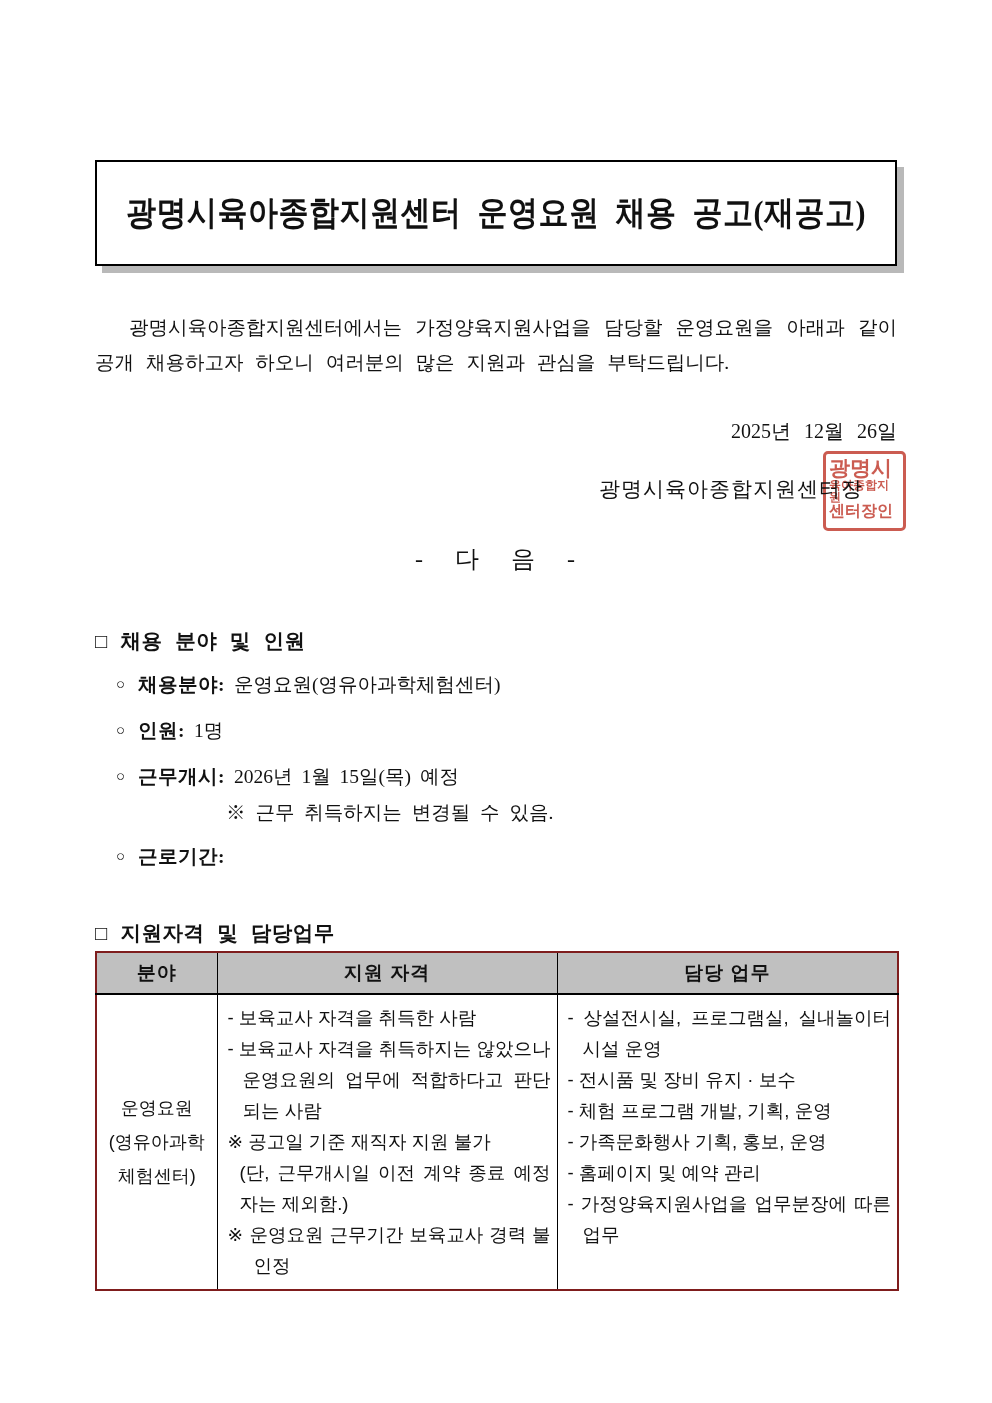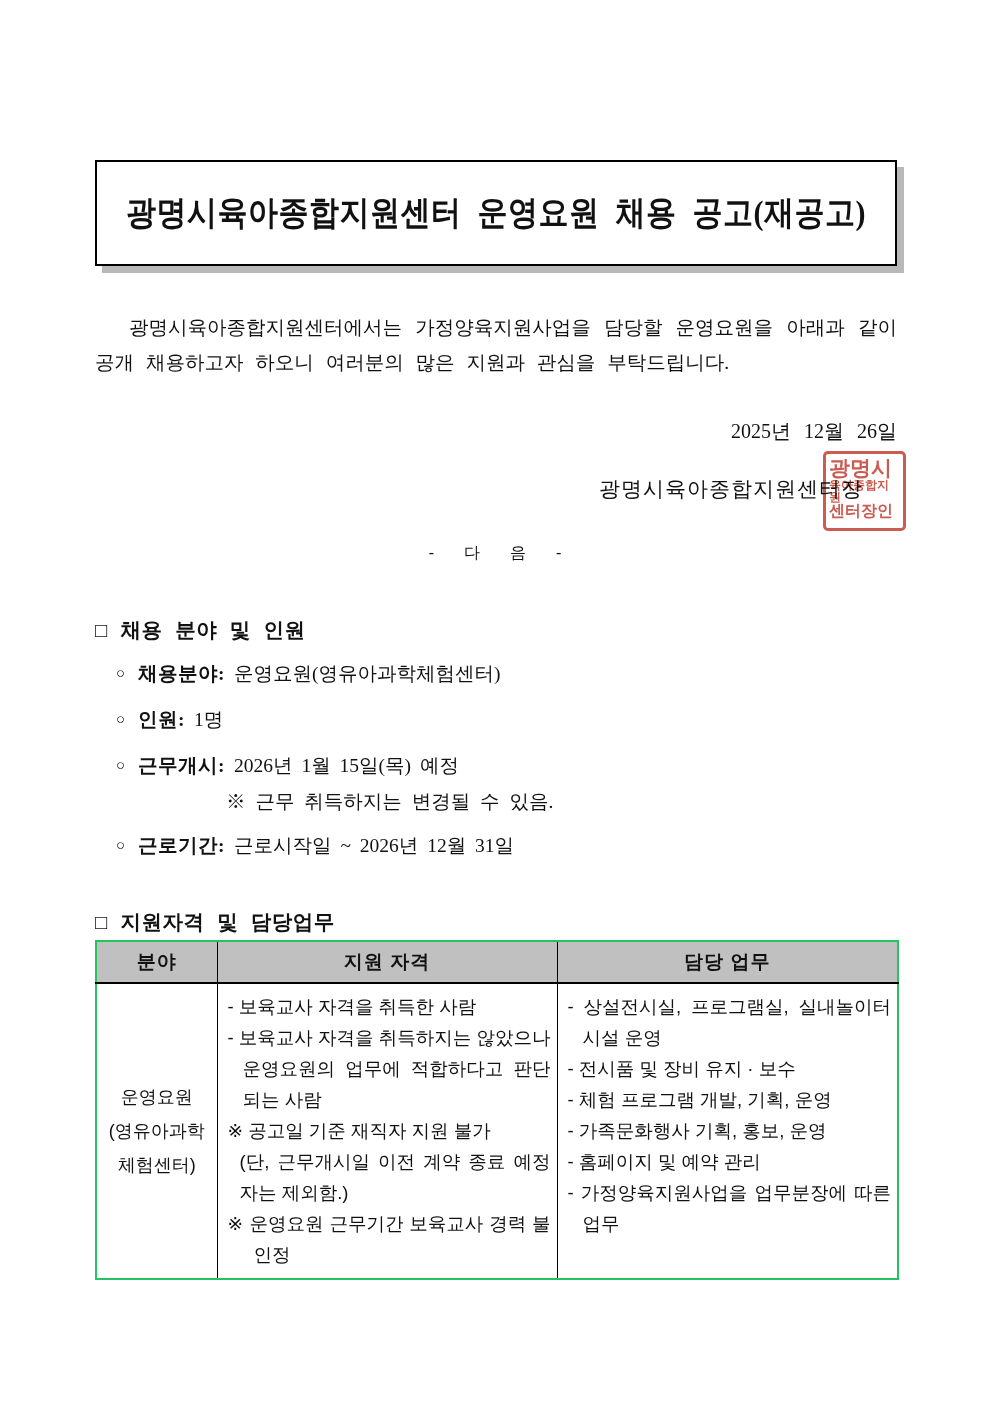--- a/index.html
+++ b/index.html
@@ -41,41 +41,41 @@
     display: flex; flex-direction: column; justify-content: flex-start;
     padding: 4px 3px; color: #c4463a; font-weight: bold; opacity: 0.88;
     z-index: 1; background: rgba(255,255,255,0);
   }
   .stamp-row { display: flex; justify-content: space-between; line-height: 1; }
   .stamp-row.r0 { font-size: 21px; }
   .stamp-row.r1 { font-size: 12px; }
   .stamp-row.r2 { font-size: 16px; }
 
   
-  .daum { margin-top: 36px; text-align: center; font-size: 16px; word-spacing: 22px; letter-spacing: 2px; }
+  .daum { margin-top: 36px; text-align: center; font-size: 24px; word-spacing: 22px; letter-spacing: 2px; }
 
   
   .sec-heading {
     margin-top: 52px; font-size: 20.5px; font-weight: bold;
     word-spacing: 7px; letter-spacing: 0.5px;
   }
   .sec-heading.second { margin-top: 46px; }
 
   
   .item { margin-top: 15px; font-size: 19.5px; line-height: 29px; display: flex; align-items: baseline; }
   .item .bullet { margin-left: 21px; margin-right: 13px; font-size: 15px; position: relative; top: -2px; }
   .item .lbl { font-weight: bold; margin-right: 9px; letter-spacing: 0.5px; }
   .item .val { word-spacing: 4px; }
   .note-line { margin-top: 5px; margin-left: 131px; font-size: 19.5px; line-height: 29px; word-spacing: 5px; }
 
   
   table.qual-table {
     margin-top: 4px; border-collapse: collapse; width: 802px; table-layout: fixed;
     font-family: "Liberation Sans", "DejaVu Sans", sans-serif;
-    border: 2px solid #22c55e;
+    border: 2px solid #7f1d1d;
   }
   .qual-table col.c1 { width: 121px; }
   .qual-table col.c2 { width: 340px; }
   .qual-table col.c3 { width: 341px; }
   .qual-table th {
     background: #c0c0c0; border: 1px solid #000; border-bottom: 2px solid #000;
     height: 38px; font-size: 19px; font-weight: bold; letter-spacing: 1px;
     text-align: center; vertical-align: middle;
   }
   .qual-table td {
@@ -132,21 +132,20 @@
     <span class="bullet">○</span>
     <span class="lbl">근무개시:</span>
     <span class="val">2026년 1월 15일(목) 예정</span>
   </div>
 
   <div class="note-line">※ 근무 취득하지는 변경될 수 있음.</div>
 
   <div class="item">
     <span class="bullet">○</span>
     <span class="lbl">근로기간:</span>
-    <span class="val">근로시작일 ~ 2026년 12월 31일</span>
   </div>
 
   <div class="sec-heading second">□ 지원자격 및 담당업무</div>
 
   <table class="qual-table">
     <colgroup>
         <col class="c1">
         <col class="c2">
         <col class="c3">
       </colgroup>

